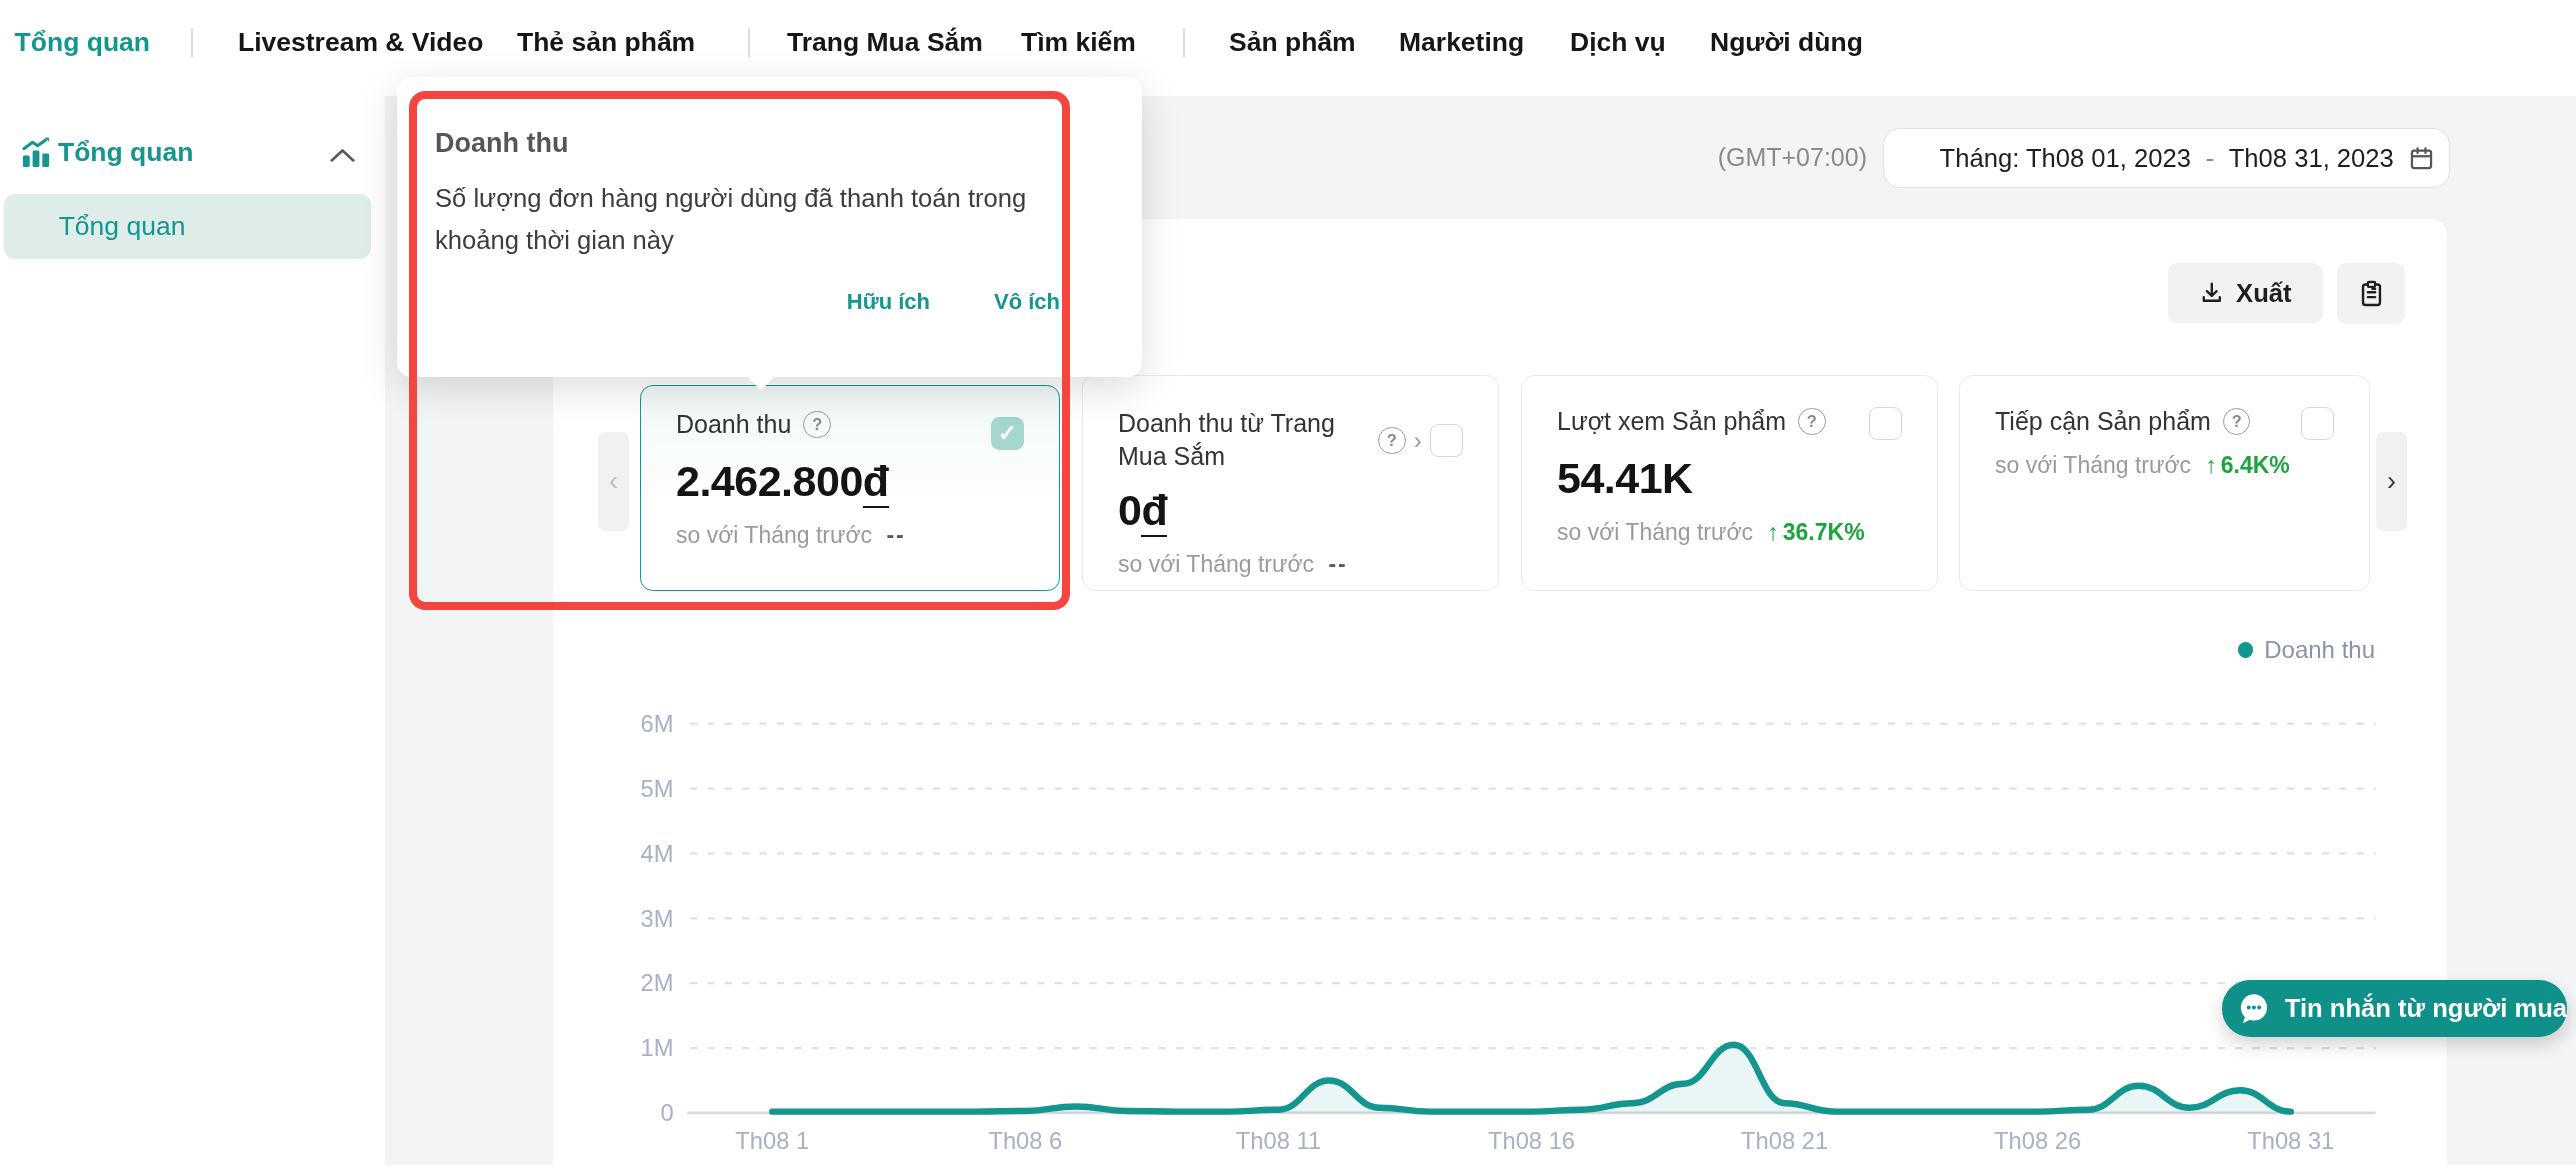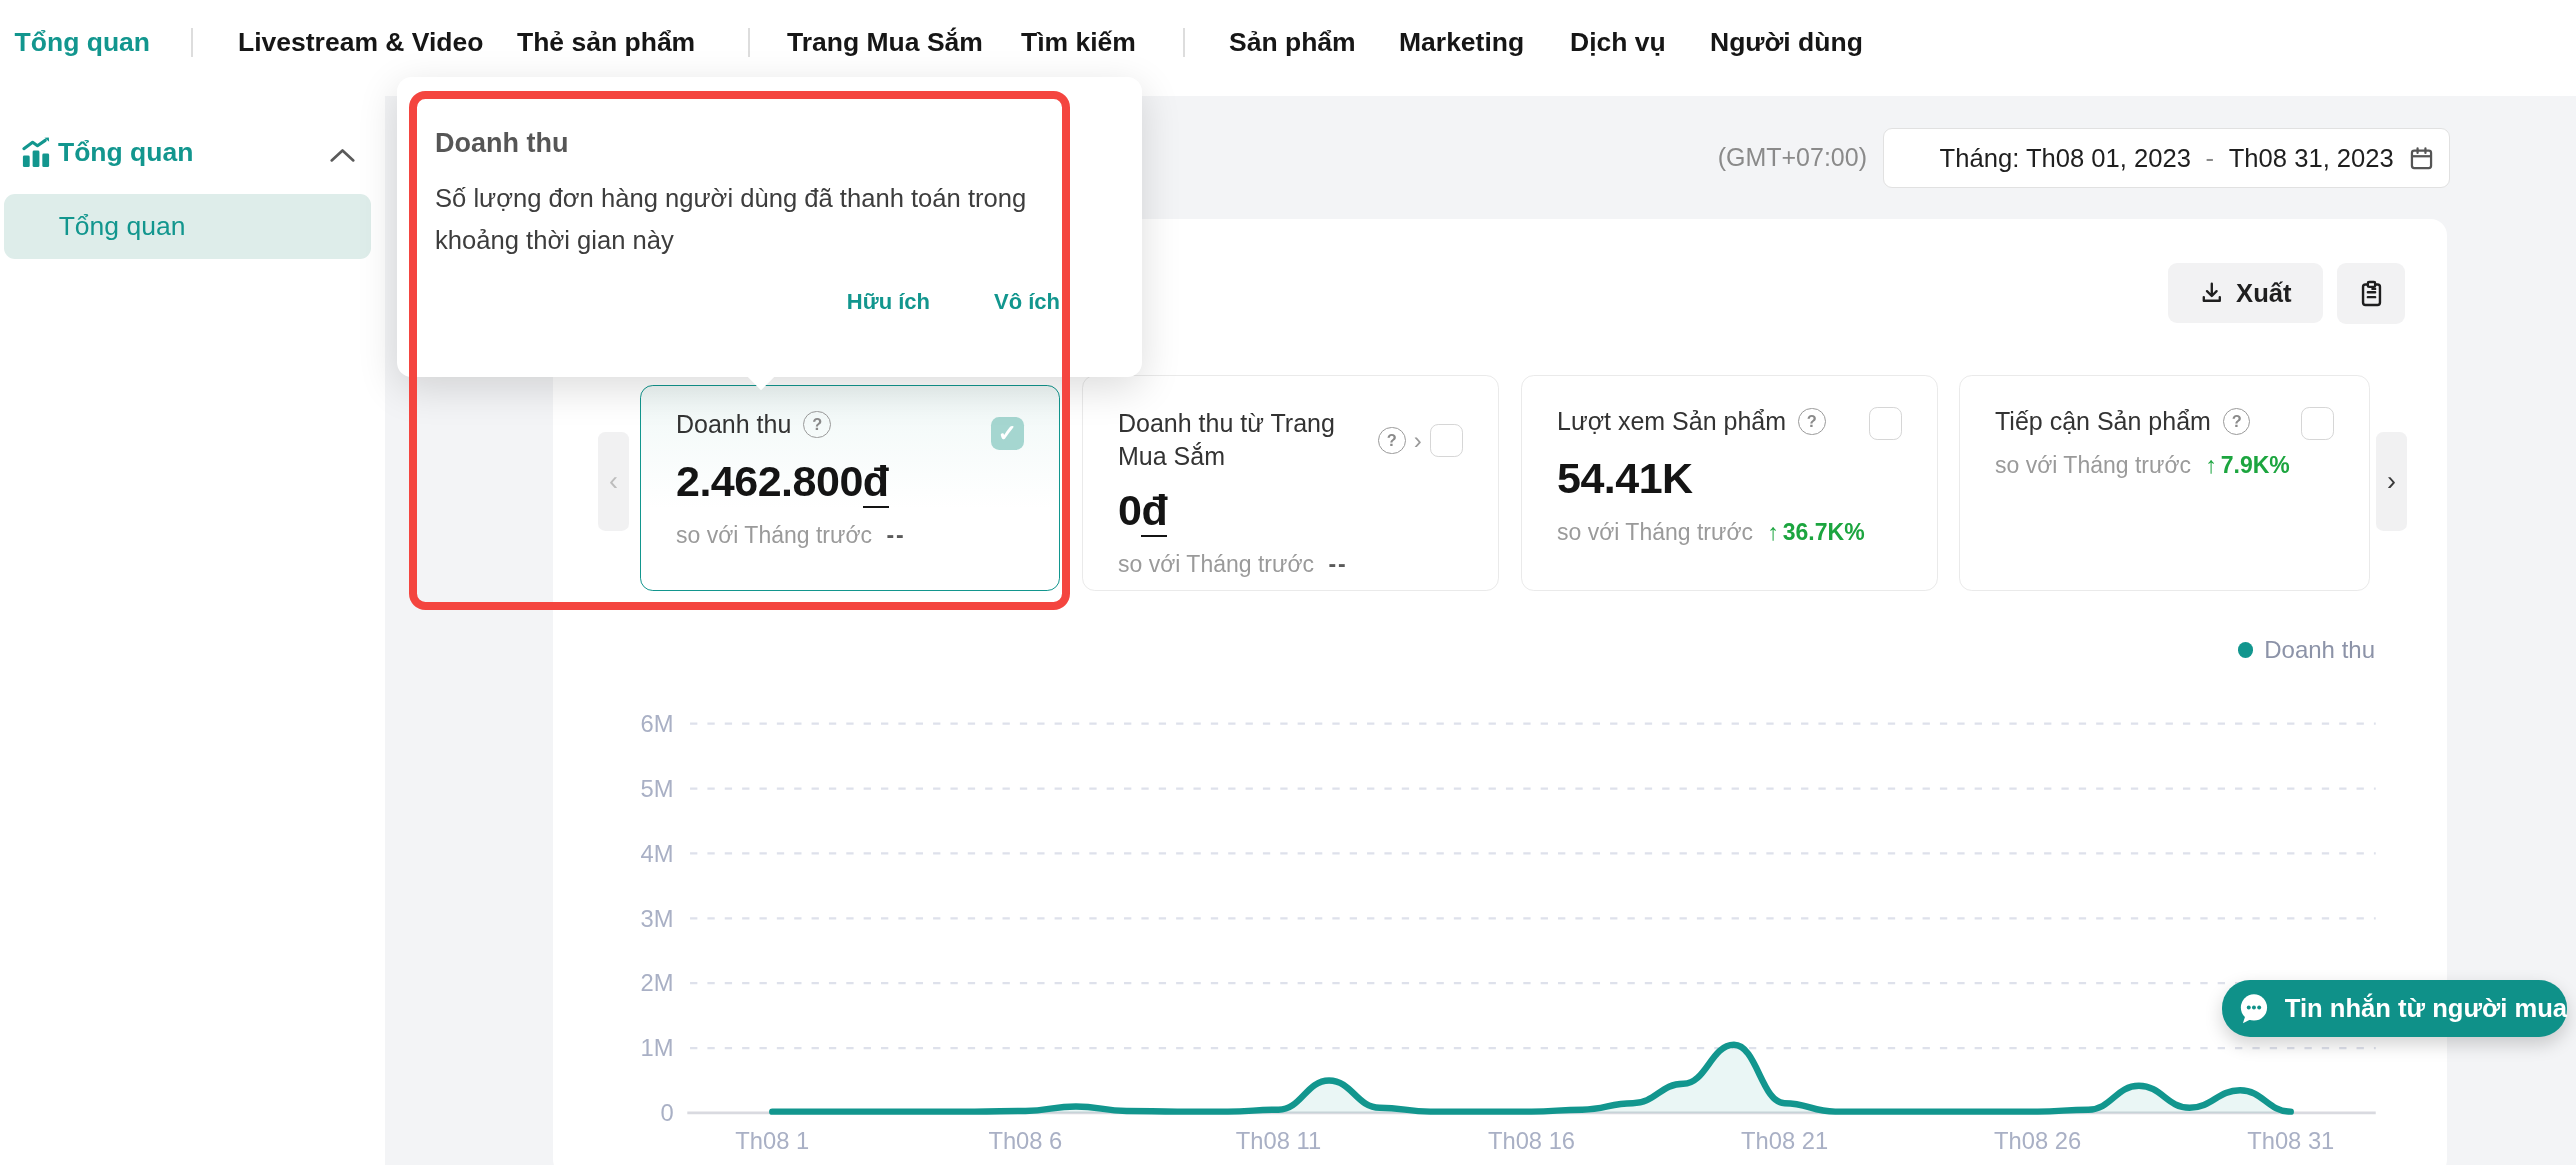--- a/index.html
+++ b/index.html
@@ -16,21 +16,21 @@
   #sidebar{position:absolute;left:0;top:96px;width:385px;height:1081px;background:#fff;}
   #panel{position:absolute;left:553px;top:219px;width:1894px;height:957px;background:#fff;border-radius:16.4px;}
   
   .side-head{position:absolute;left:0;top:135px;width:385px;height:40px;}
   .side-head .lbl{position:absolute;left:58px;top:1.8px;font-size:26.5px;font-weight:600;color:#12968E;}
   .side-active{position:absolute;left:3.7px;top:194px;width:367px;height:65px;background:#DEEDEA;border-radius:11px;
                font-size:26.5px;font-weight:500;color:#12968E;line-height:65px;padding-left:55px;box-sizing:border-box;cursor:pointer;}
   
   #gmt{position:absolute;right:709px;top:143px;font-size:25px;color:#8A8A8A;}
   #datebox{position:absolute;left:1883px;top:128px;width:567px;height:60px;background:#fff;border:1.8px solid #E1E1E1;
-           border-radius:9px;display:flex;align-items:center;justify-content:center;gap:14.6px;font-size:25.6px;font-weight:500;
+           border-radius:17px;display:flex;align-items:center;justify-content:center;gap:14.6px;font-size:25.6px;font-weight:500;
            box-sizing:border-box;cursor:pointer;padding-left:42px;}
   #datebox .sep{color:#8A8A8A;}
   
   #export-btn{position:absolute;left:2168px;top:263px;width:155px;height:60px;background:#F2F2F3;border-radius:9px;
               display:flex;align-items:center;justify-content:center;gap:11px;font-size:25.6px;font-weight:600;cursor:pointer;}
   #report-btn{position:absolute;left:2337px;top:263px;width:68px;height:61px;background:#F2F2F3;border-radius:9px;
               display:flex;align-items:center;justify-content:center;cursor:pointer;}
   
   .metric-card{position:absolute;top:375px;height:216px;background:#fff;border:1.8px solid #EAEAEA;border-radius:12.8px;
                box-sizing:border-box;padding:31px 35px;}
@@ -204,21 +204,21 @@
   <div class="metric-card" id="card-3">
     <div class="card-title-row">
       <span class="card-title">Tiếp cận Sản phẩm</span>
       <span class="q-icon">?</span>
     </div>
     <div class="checkbox unchecked"></div>
     <div class="card-sub">
       <span>so với Tháng trước</span>
       <span class="change-up">
         <span>↑</span>
-        <span>7.9K%</span>
+        <span>6.4K%</span>
       </span>
     </div>
   </div>
 
   <div class="card-nav" id="cards-next">
     <span>›</span>
   </div>
 
   <div id="legend">
     <span class="legend-dot"></span>

